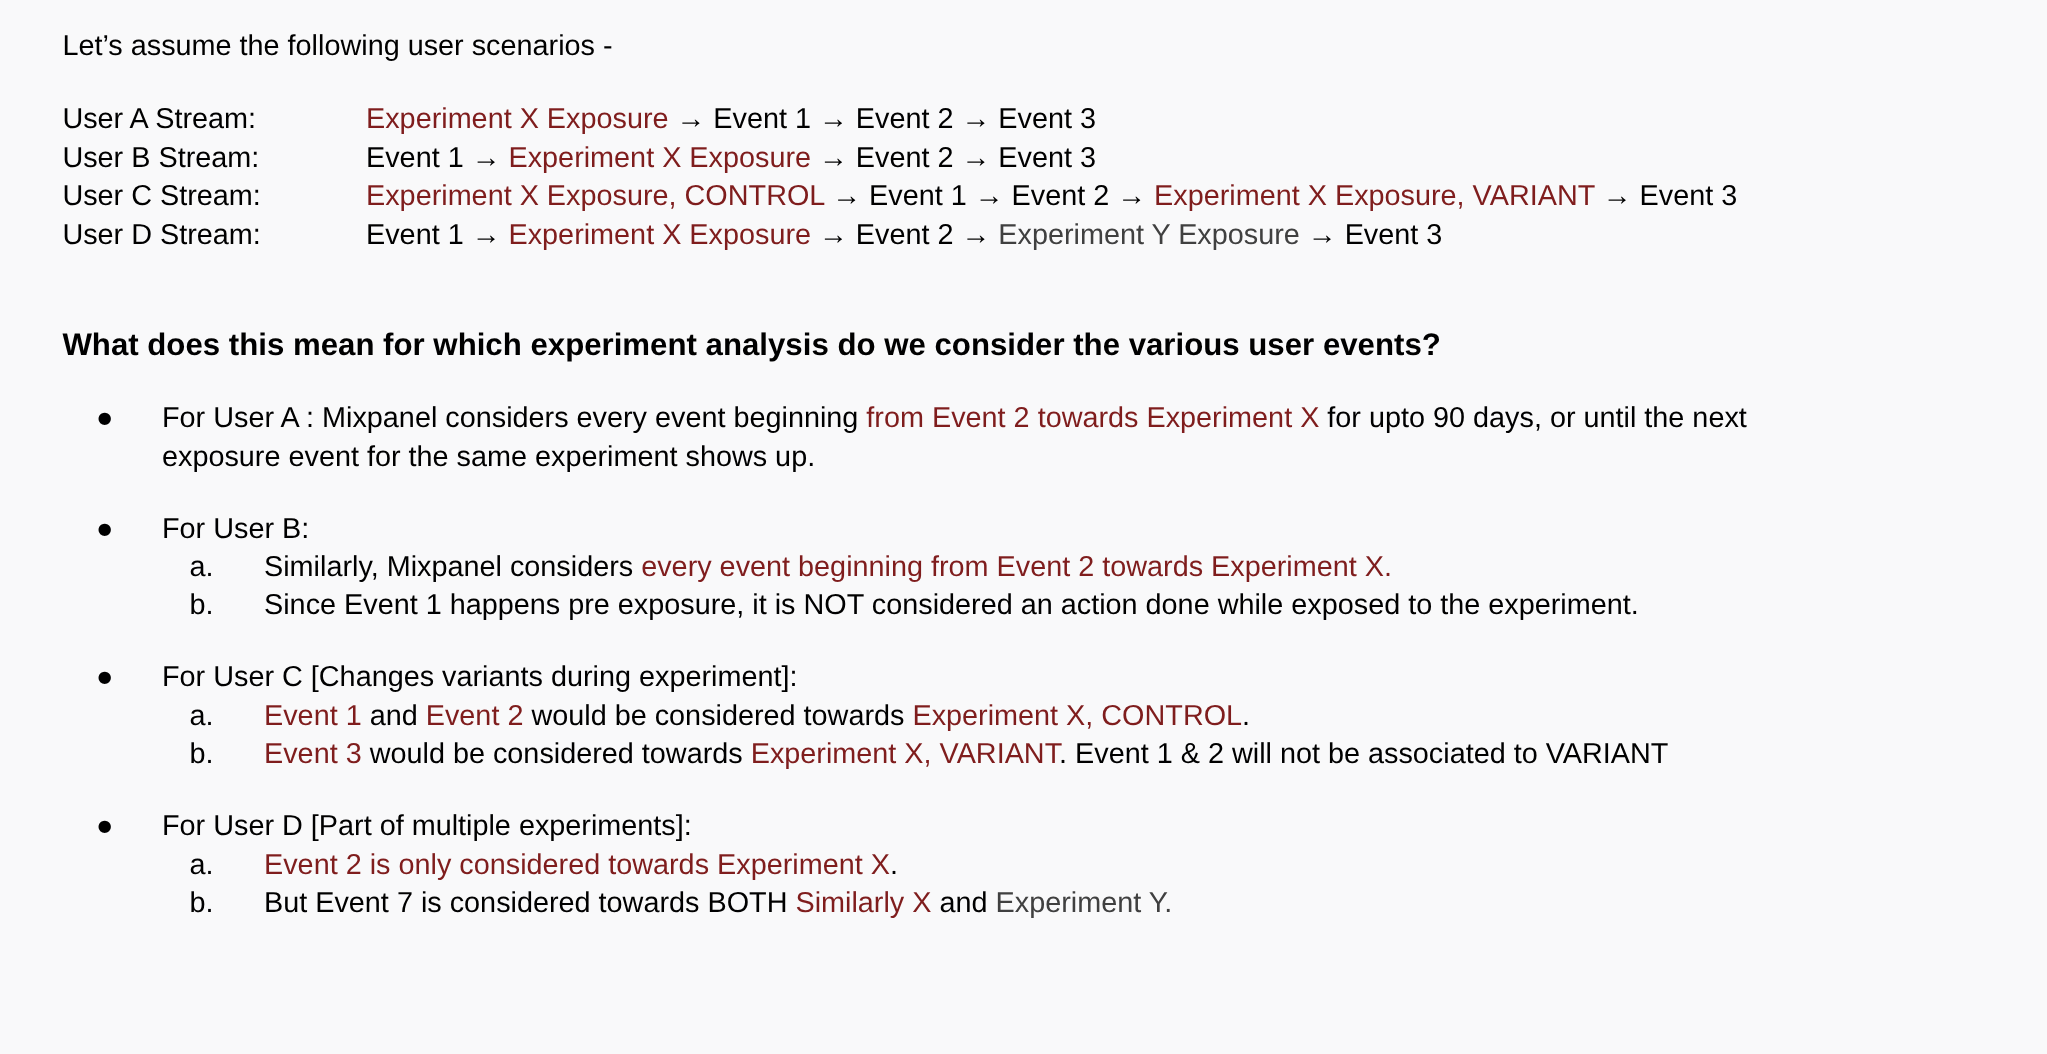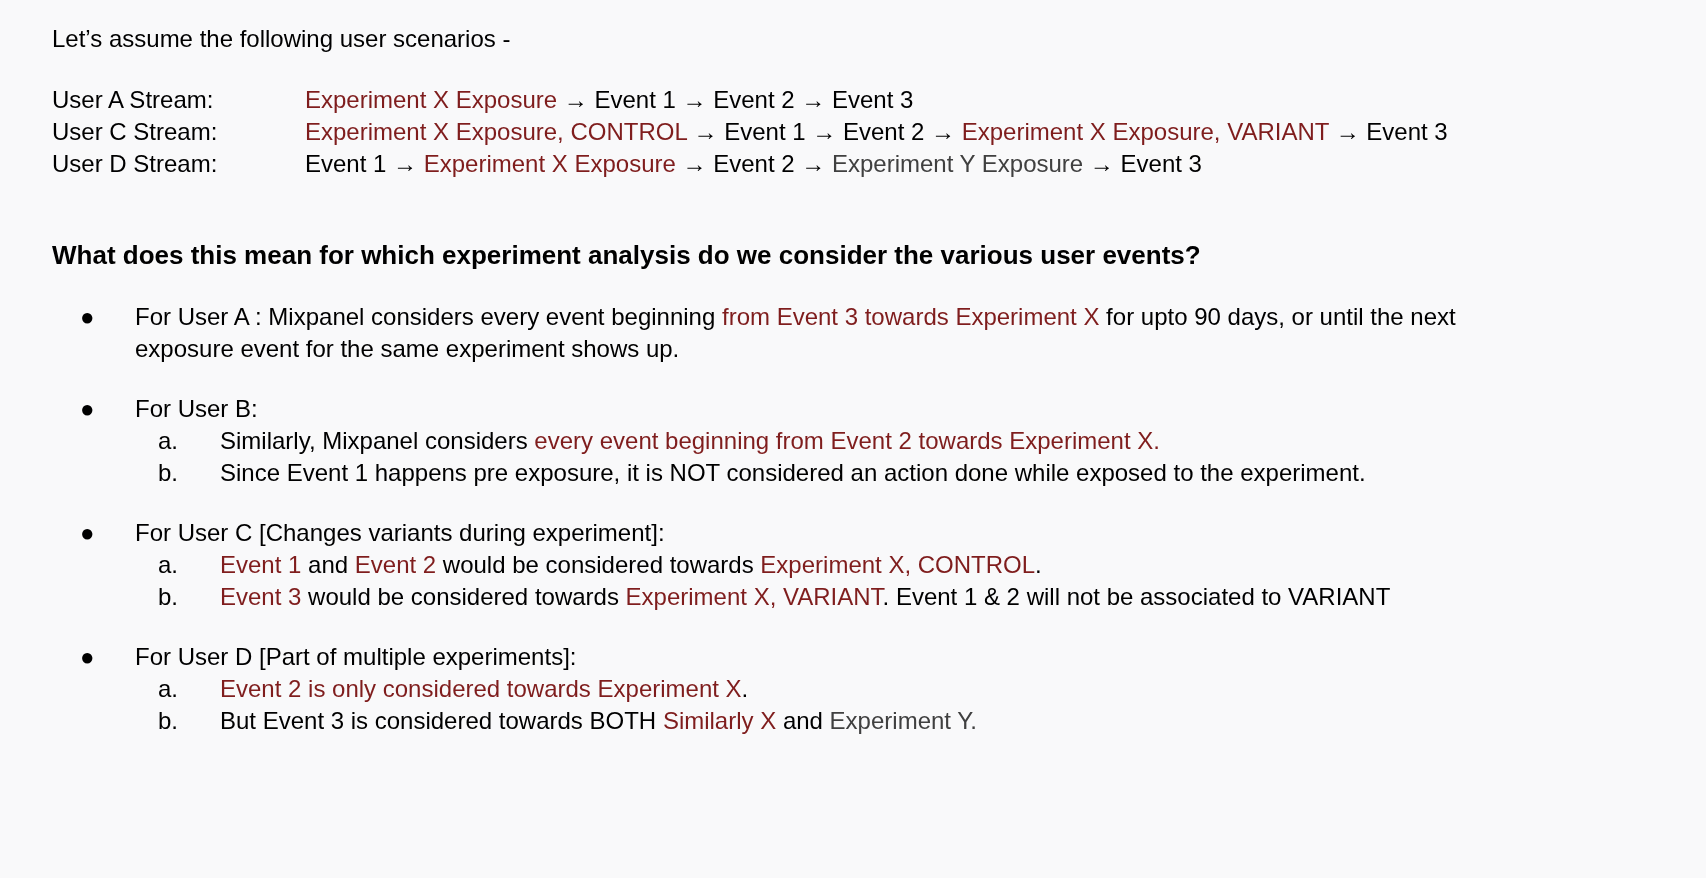--- a/index.html
+++ b/index.html
@@ -115,53 +115,57 @@
   <p class="intro">Let’s assume the following user scenarios -</p>
 
   <table class="streams">
     <tbody>
 
     <tr>
           <td class="label">User A Stream:</td>
           <td class="value"><span class="blue">Experiment X Exposure</span><span class="arrow nowrap"> → </span><span>Event 1</span><span class="arrow nowrap"> → </span><span>Event 2</span><span class="arrow nowrap"> → </span><span>Event 3</span></td>
         </tr>
         <tr>
+          <td class="label">User B Stream:</td>
+          <td class="value"><span>Event 1</span><span class="arrow nowrap"> → </span><span class="blue">Experiment X Exposure</span><span class="arrow nowrap"> → </span><span>Event 2</span><span class="arrow nowrap"> → </span><span>Event 3</span></td>
+        </tr>
+        <tr>
           <td class="label">User C Stream:</td>
           <td class="value"><span class="blue">Experiment X Exposure, CONTROL</span><span class="arrow nowrap"> → </span><span>Event 1</span><span class="arrow nowrap"> → </span><span>Event 2</span><span class="arrow nowrap"> → </span><span class="blue">Experiment X Exposure, VARIANT</span><span class="arrow nowrap"> → </span><span>Event 3</span></td>
         </tr>
         <tr>
           <td class="label">User D Stream:</td>
           <td class="value"><span>Event 1</span><span class="arrow nowrap"> → </span><span class="blue">Experiment X Exposure</span><span class="arrow nowrap"> → </span><span>Event 2</span><span class="arrow nowrap"> → </span><span class="magenta">Experiment Y Exposure</span><span class="arrow nowrap"> → </span><span>Event 3</span></td>
         </tr>
       </tbody>
   </table>
 
   <p class="question">What does this mean for which experiment analysis do we consider the various user events?</p>
 
   <ul class="bullets">
 
   <li class="bullet-item">
-        <div class="bullet-line"><span class="dot">●</span><span>For User A : Mixpanel considers every event beginning </span><span class="blue">from Event 3 towards Experiment X</span><span> for upto 90 days, or until the next exposure event for the same experiment shows up.</span></div>
+        <div class="bullet-line"><span class="dot">●</span><span>For User A : Mixpanel considers every event beginning </span><span class="blue">from Event 2 towards Experiment X</span><span> for upto 90 days, or until the next exposure event for the same experiment shows up.</span></div>
       </li>
       <li class="bullet-item">
         <div class="bullet-line"><span class="dot">●</span><span>For User B:</span></div>
         <ol class="sublist">
           <li class="sub-line"><span class="marker">a.</span><span>Similarly, Mixpanel considers </span><span class="blue">every event beginning from Event 2 towards Experiment X.</span></li>
           <li class="sub-line"><span class="marker">b.</span><span>Since Event 1 happens pre exposure, it is NOT considered an action done while exposed to the experiment.</span></li>
         </ol>
       </li>
       <li class="bullet-item">
         <div class="bullet-line"><span class="dot">●</span><span>For User C [Changes variants during experiment]:</span></div>
         <ol class="sublist">
           <li class="sub-line"><span class="marker">a.</span><span class="blue">Event 1</span><span> and </span><span class="blue">Event 2</span><span> would be considered towards </span><span class="blue">Experiment X, CONTROL</span><span>.</span></li>
           <li class="sub-line"><span class="marker">b.</span><span class="blue">Event 3</span><span> would be considered towards </span><span class="blue">Experiment X, VARIANT</span><span>. Event 1 &amp; 2 will not be associated to VARIANT</span></li>
         </ol>
       </li>
       <li class="bullet-item">
         <div class="bullet-line"><span class="dot">●</span><span>For User D [Part of multiple experiments]:</span></div>
         <ol class="sublist">
           <li class="sub-line"><span class="marker">a.</span><span class="blue">Event 2 is only considered towards Experiment X</span><span>.</span></li>
-          <li class="sub-line"><span class="marker">b.</span><span>But Event 3 is considered towards BOTH </span><span class="blue">Similarly X</span><span> and </span><span class="magenta">Experiment Y.</span></li>
+          <li class="sub-line"><span class="marker">b.</span><span>But Event 7 is considered towards BOTH </span><span class="blue">Similarly X</span><span> and </span><span class="magenta">Experiment Y.</span></li>
         </ol>
       </li>
     </ul>
 
 </div>
 
 </body></html>

